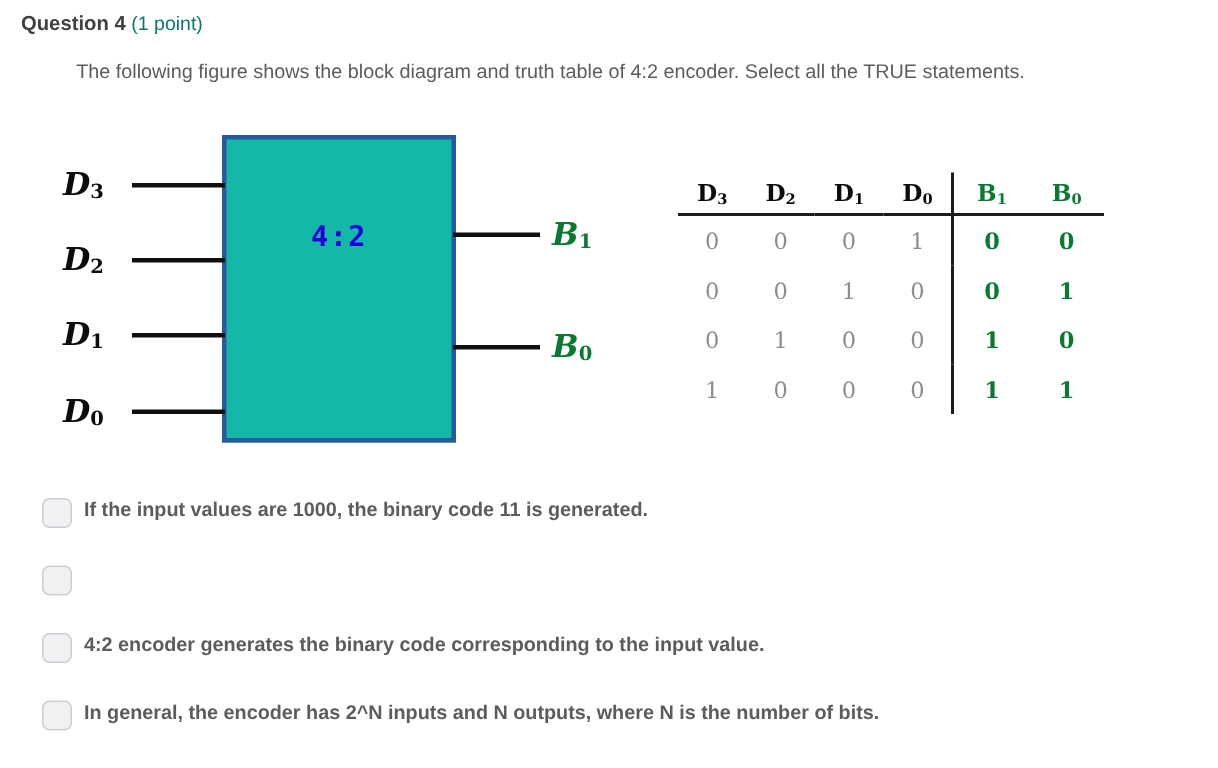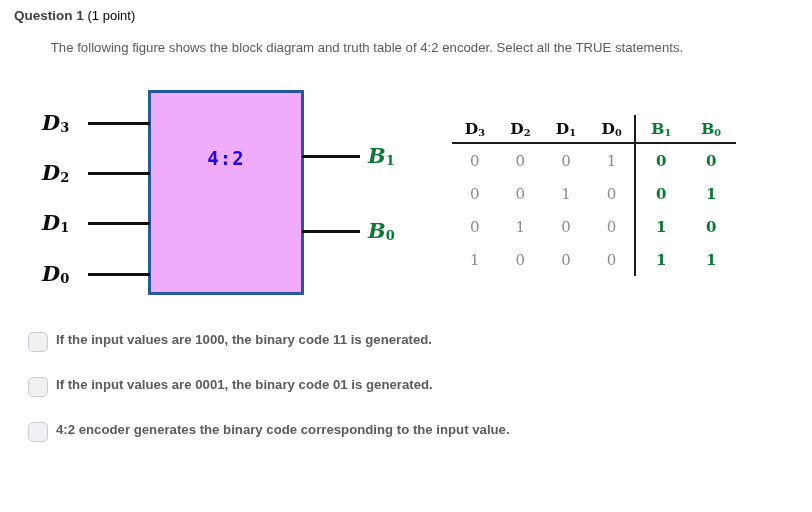--- a/index.html
+++ b/index.html
@@ -25,21 +25,21 @@
     color: #4d4d4f;
     white-space: nowrap;
   }
   #question-header .q-title {
     font-weight: bold;
     color: #3f4042;
     font-size: 13.5px;
   }
   #question-header .q-points {
     font-weight: normal;
-    color: #000000;
+    color: #0f766e;
     font-size: 13px;
   }
 
   
   #question-prompt {
     position: absolute;
     left: 27px;
     top: 38px;
     width: 680px;
     font-size: 13.2px;
@@ -57,21 +57,21 @@
     height: 220px;
   }
 
   
   #encoder-box {
     position: absolute;
     left: 148px;
     top: 5px;
     width: 156px;
     height: 205px;
-    background: #f0abfc;
+    background: #14b8a6;
     border: 3px solid #2759a0;
     box-sizing: border-box;
   }
   #encoder-box .enc-label {
     position: absolute;
     left: 0;
     width: 100%;
     text-align: center;
     font-family: "DejaVu Sans Mono", "Liberation Mono", monospace;
     font-weight: bold;
@@ -182,21 +182,21 @@
     line-height: 20px;
     color: #5b5c5e;
     white-space: nowrap;
     font-weight: bold;
   }
 </style>
 </head>
 <body>
 
 <div id="question-header">
-  <span class="q-title">Question 1</span>
+  <span class="q-title">Question 4</span>
   <span class="q-points">(1 point)</span>
 </div>
 
 <div id="question-prompt">The following figure shows the block diagram and truth table of 4:2 encoder. Select all the TRUE statements.</div>
 
 <div id="figure">
 
   <div id="encoder-box">
     <div class="enc-label" id="encoder-label-ratio">4:2</div>
   </div>
@@ -267,19 +267,22 @@
   </table>
 </div>
 
 <div id="options">
   <div class="option-row">
     <span class="checkbox"></span>
     <span class="option-text">If the input values are 1000, the binary code 11 is generated.</span>
   </div>
   <div class="option-row">
     <span class="checkbox"></span>
-    <span class="option-text">If the input values are 0001, the binary code 01 is generated.</span>
   </div>
   <div class="option-row">
     <span class="checkbox"></span>
     <span class="option-text">4:2 encoder generates the binary code corresponding to the input value.</span>
   </div>
+  <div class="option-row">
+    <span class="checkbox"></span>
+    <span class="option-text">In general, the encoder has 2^N inputs and N outputs, where N is the number of bits.</span>
+  </div>
 </div>
 
 </body></html>

